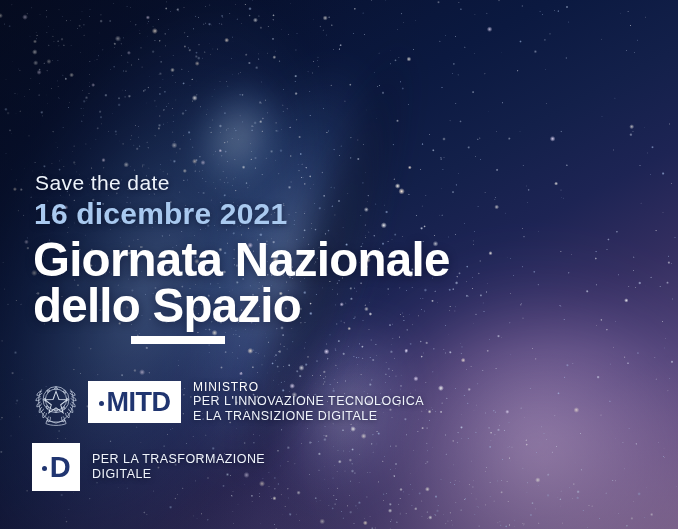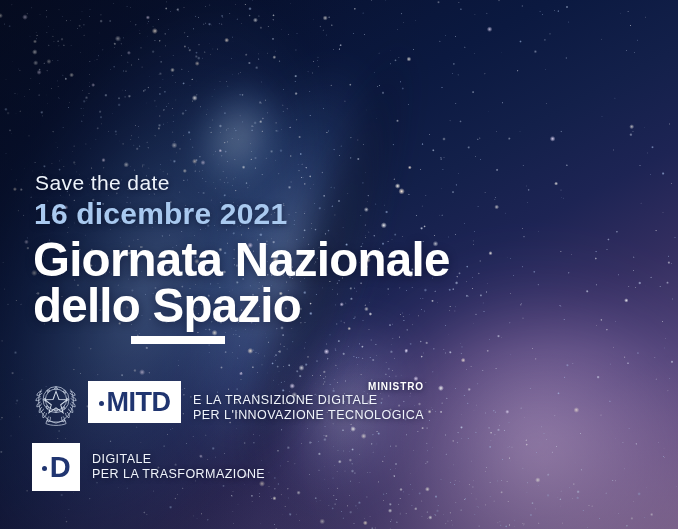--- a/index.html
+++ b/index.html
@@ -257,24 +257,23 @@
     top: 1px;
   }
 
   .org-text {
     color: #ffffff;
     line-height: 1.18;
     text-shadow: 0 1px 5px rgba(6,12,34,0.6);
     white-space: nowrap;
   }
   .org-title {
-    font-size: 10px;
-    font-weight: 700;
+    font-size: 12px;
+    font-weight: 400;
     letter-spacing: 0.9px;
-    text-align: right;
   }
   .org-sub {
     font-size: 12.5px;
     font-weight: 400;
     letter-spacing: 0.45px;
     color: #f0f4fb;
   }
   .org-sub span { display: block; }
 </style>
 </head>
@@ -351,36 +350,36 @@
       <div class="white-box box-mitd">
         <div class="box-wordmark">
           <span class="wm-dot"></span>
             <span>MITD</span>
         </div>
       </div>
 
       <div class="org-text">
         <div class="org-title">MINISTRO</div>
         <div class="org-sub">
+          <span>PER L'INNOVAZIONE TECNOLOGICA</span>
           <span>E LA TRANSIZIONE DIGITALE</span>
-          <span>PER L'INNOVAZIONE TECNOLOGICA</span>
         </div>
       </div>
     </div>
 
     <div class="logo-block dip-lockup">
       <div class="white-box box-d">
         <div class="box-wordmark">
           <span class="wm-dot"></span>
             <span>D</span>
         </div>
       </div>
 
       <div class="org-text">
         <div class="org-sub">
+          <span>PER LA TRASFORMAZIONE</span>
           <span>DIGITALE</span>
-          <span>PER LA TRASFORMAZIONE</span>
         </div>
       </div>
     </div>
 
   </div>
 </div>
 
 </body></html>

